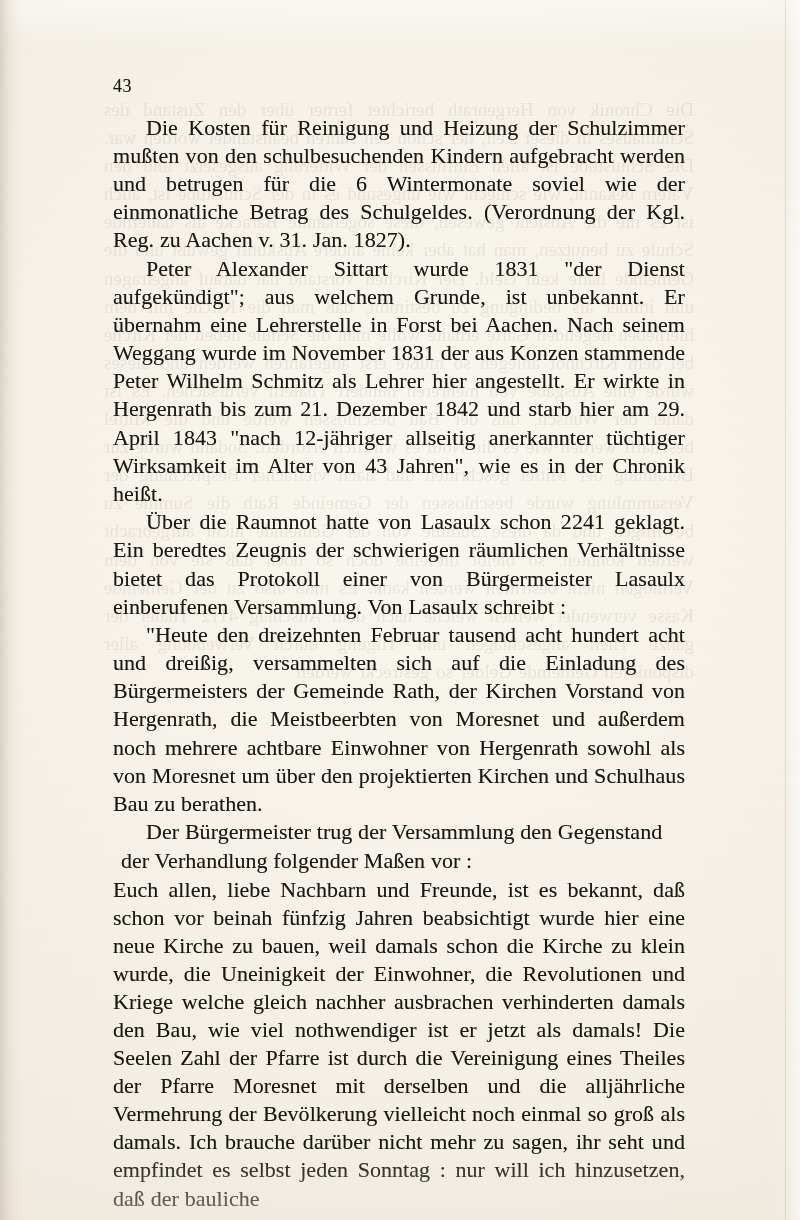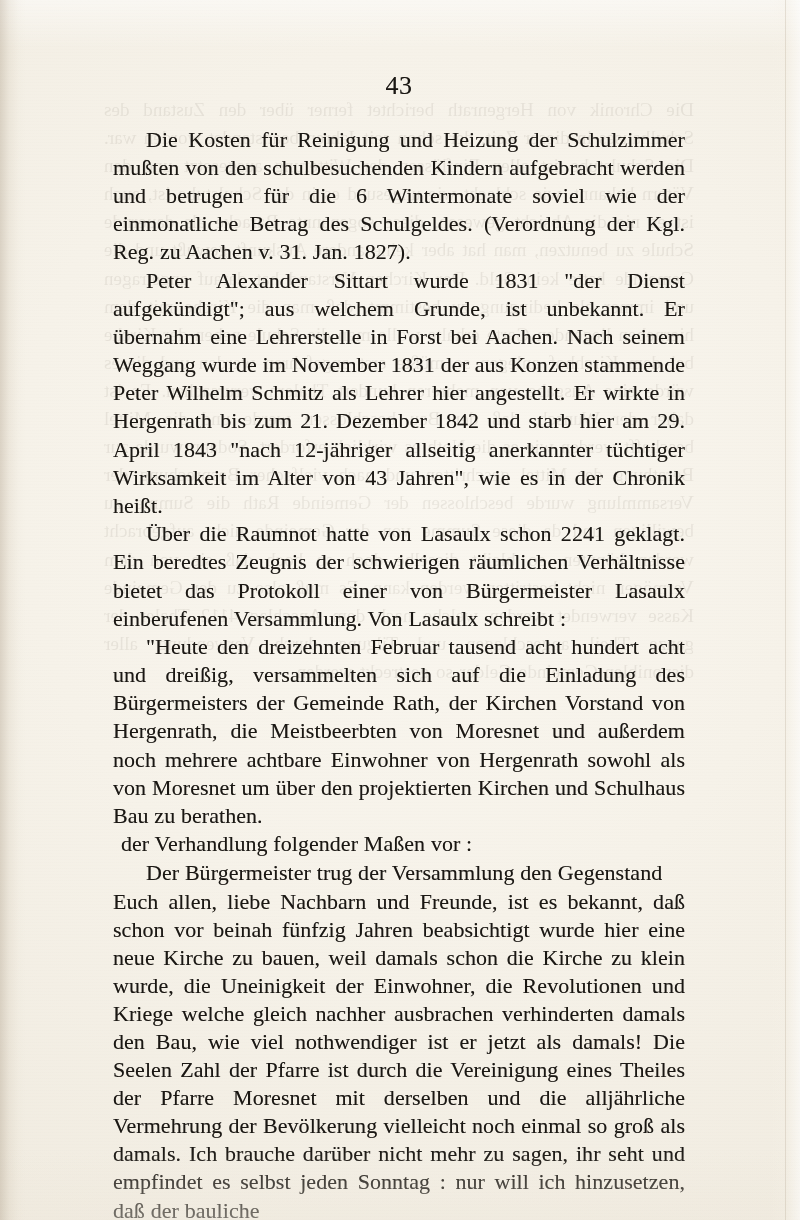--- a/index.html
+++ b/index.html
@@ -89,25 +89,25 @@
   }
 
   
   .column {
     position: absolute;
     left: 113px;
     top: 74px;
     width: 572px;
   }
   .folio {
-    text-align: center;
-    font-size: 26px;
+    text-align: left;
+    font-size: 18px;
     line-height: 24px;
     letter-spacing: 0.4px;
-    margin-bottom: 28px;
+    margin-bottom: 16px;
   }
   p.para {
     margin: 0;
     font-size: 22px;
     line-height: 28.1px;
     text-align: justify;
     text-indent: 33px;
     letter-spacing: 0.05px;
     word-spacing: 0.2px;
     -ms-hyphens: none;
@@ -152,23 +152,23 @@
     <div class="folio">43</div>
 
     <p class="para">Die Kosten für Reinigung und Heizung der Schulzimmer mußten von den schulbesuchenden Kindern aufgebracht werden und betrugen für die 6 Wintermonate soviel wie der einmonatliche Betrag des Schulgeldes. (Verordnung der Kgl. Reg. zu Aachen v. 31. Jan. 1827).</p>
 
     <p class="para"><span>Peter Alexander Sittart wurde 1831 "der Dienst aufgekündigt"; aus welchem Grunde, ist unbekannt. Er übernahm eine Lehrerstelle in Forst bei Aachen. Nach seinem Weggang wurde im November 1831 der aus Konzen stammende </span><b>Peter Wilhelm Schmitz</b><span> als Lehrer hier angestellt. Er wirkte in Hergenrath bis zum 21. Dezember 1842 und starb hier am 29. April 1843 "nach 12-jähriger allseitig anerkannter tüchtiger Wirksamkeit im Alter von 43 Jahren", wie es in der Chronik heißt.</span></p>
 
     <p class="para">Über die Raumnot hatte von Lasaulx schon 2241 geklagt. Ein beredtes Zeugnis der schwierigen räumlichen Verhältnisse bietet das Protokoll einer von Bürgermeister Lasaulx einberufenen Versammlung. Von Lasaulx schreibt :</p>
 
     <p class="para">"Heute den dreizehnten Februar tausend acht hundert acht und dreißig, versammelten sich auf die Einladung des Bürgermeisters der Gemeinde Rath, der Kirchen Vorstand von Hergenrath, die Meistbeerbten von Moresnet und außerdem noch mehrere achtbare Einwohner von Hergenrath sowohl als von Moresnet um über den projektierten Kirchen und Schulhaus Bau zu berathen.</p>
 
+    <p class="para">Der Bürgermeister trug der Versammlung den Gegenstand</p>
+
     <p class="para tiny-indent">der Verhandlung folgender Maßen vor :</p>
-
-    <p class="para">Der Bürgermeister trug der Versammlung den Gegenstand</p>
 
     <p class="para no-indent">Euch allen, liebe Nachbarn und Freunde, ist es bekannt, daß schon vor beinah fünfzig Jahren beabsichtigt wurde hier eine neue Kirche zu bauen, weil damals schon die Kirche zu klein wurde, die Uneinigkeit der Einwohner, die Revolutionen und Kriege welche gleich nachher ausbrachen verhinderten damals den Bau, wie viel nothwendiger ist er jetzt als damals! Die Seelen Zahl der Pfarre ist durch die Vereinigung eines Theiles der Pfarre Moresnet mit derselben und die alljährliche Vermehrung der Bevölkerung vielleicht noch einmal so groß als damals. Ich brauche darüber nicht mehr zu sagen, ihr seht und empfindet es selbst jeden Sonntag : nur will ich hinzusetzen, daß der bauliche</p>
 
   </div>
 
   <div class="edge-top"></div>
   <div class="edge-bottom"></div>
   <div class="edge-left"></div>
   <div class="edge-right"></div>
   <div class="grain"></div>

